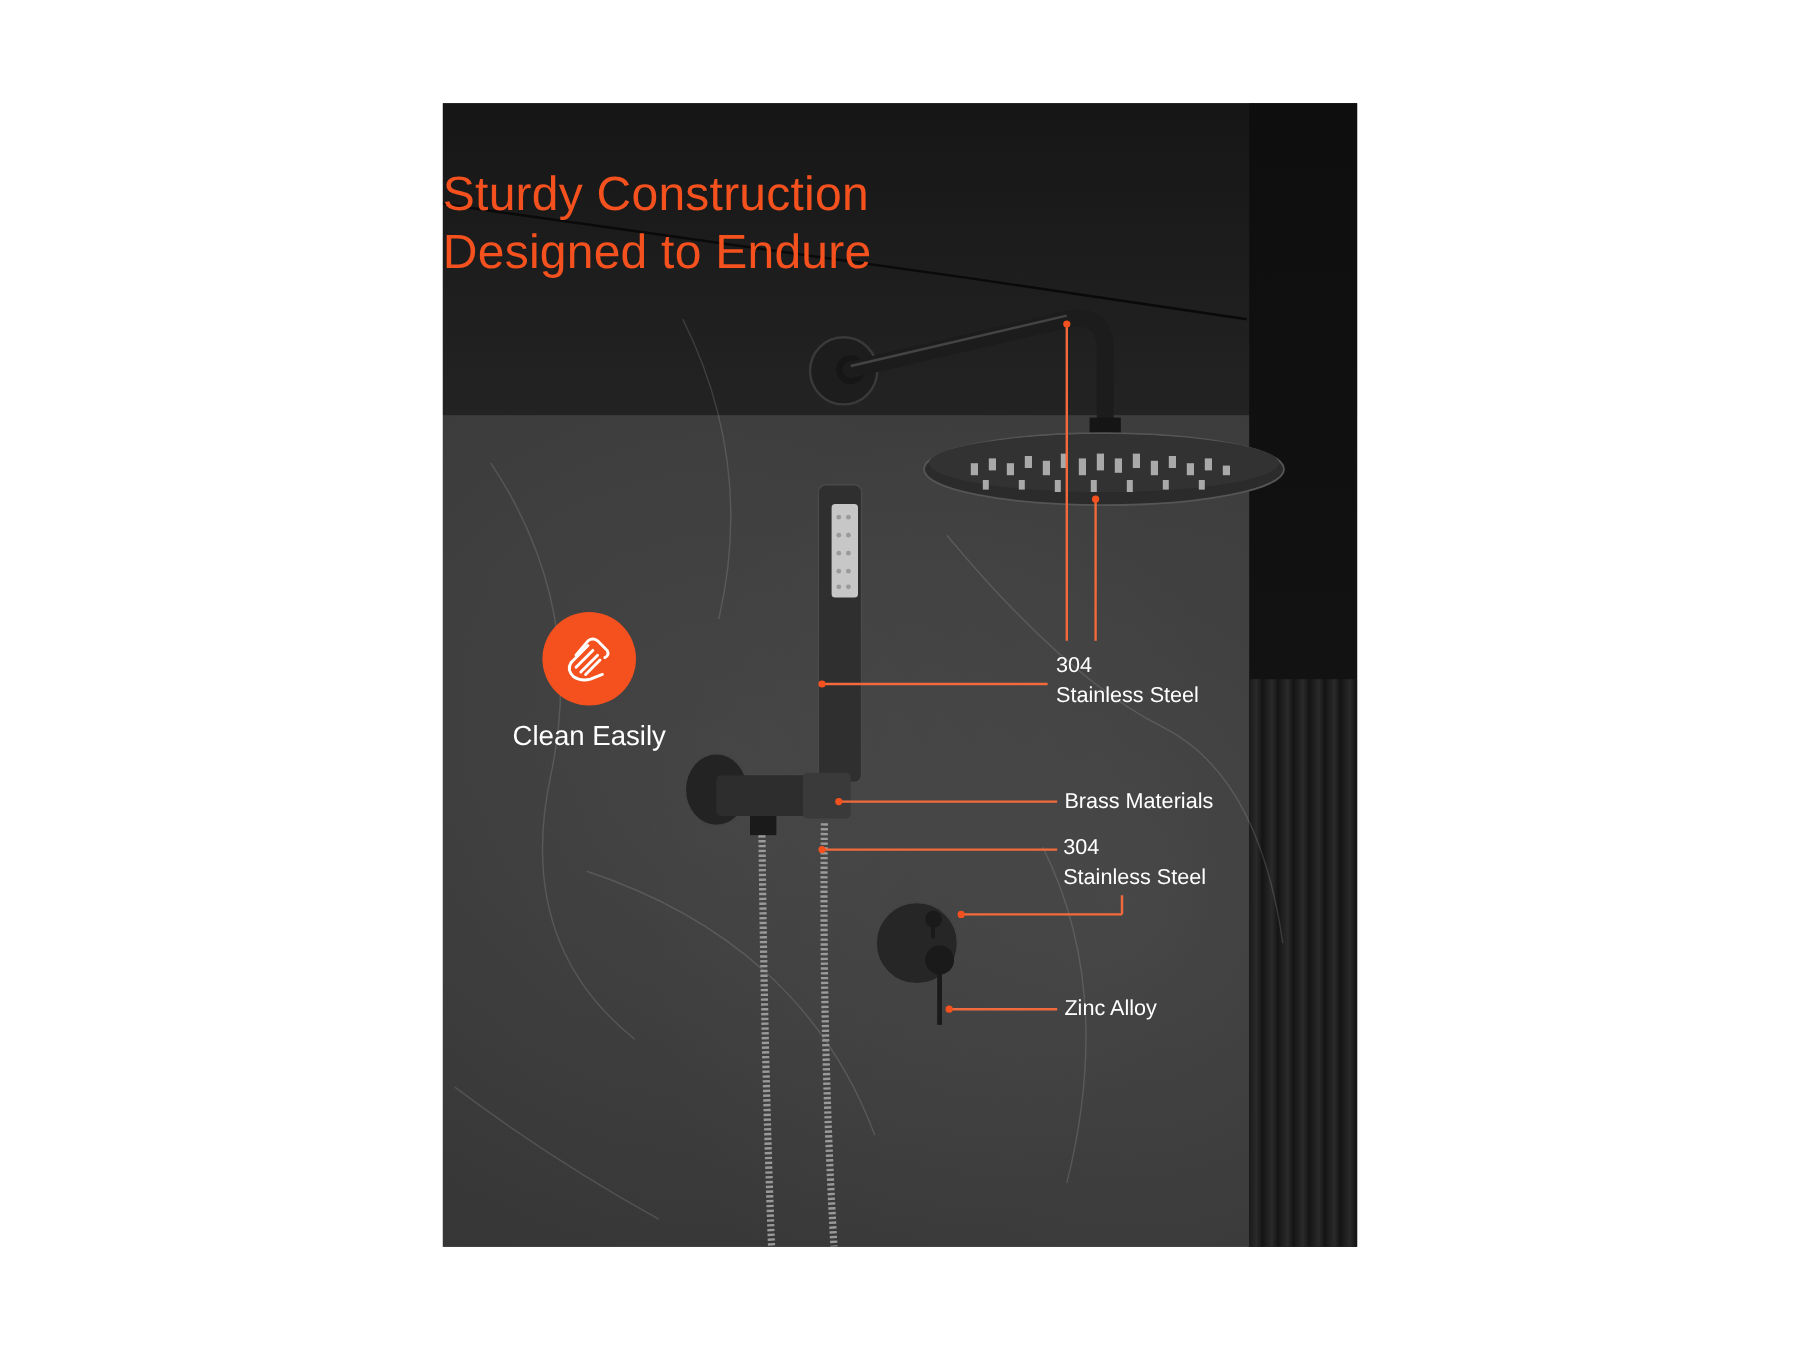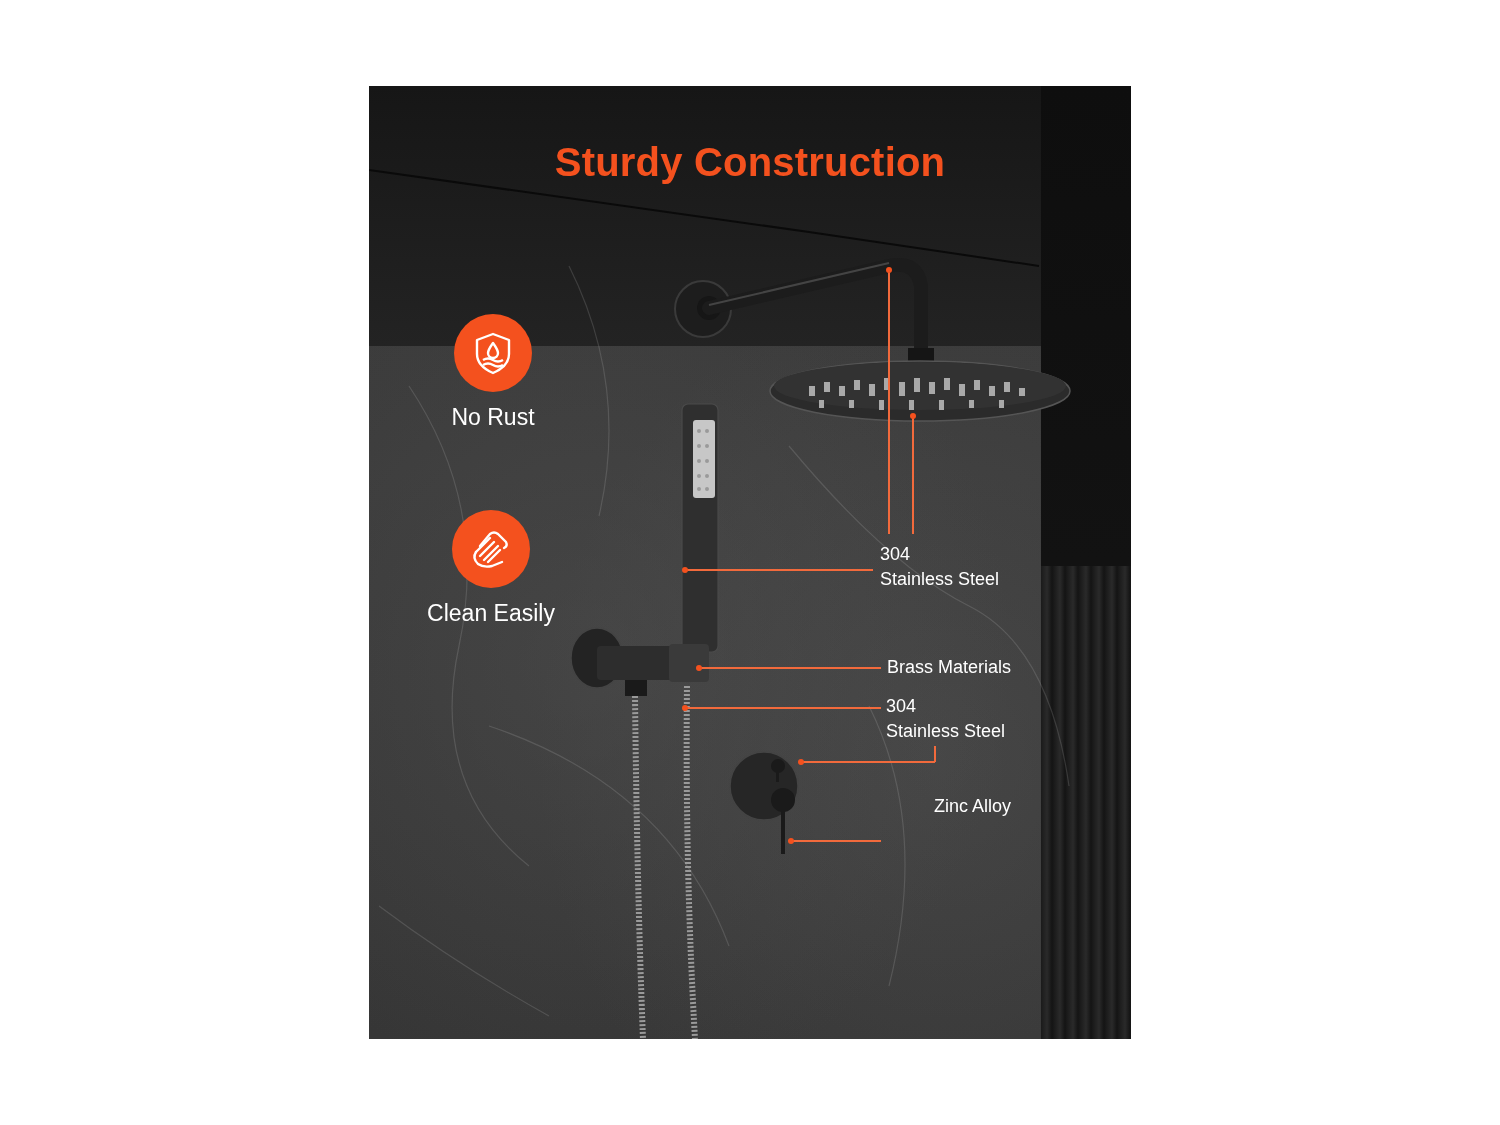--- a/index.html
+++ b/index.html
@@ -25,22 +25,22 @@
   .right-wall {
     position:absolute; left:672px; top:0; width:90px; height:100%;
     background:linear-gradient(180deg,#0e0e0e 0%,#121212 50%,#151515 100%);
   }
   .fluted {
     position:absolute; left:672px; top:480px; width:90px; height:473px;
     background:repeating-linear-gradient(90deg,#1a1a1a 0px,#2a2a2a 6px,#141414 11px,#1a1a1a 13px);
   }
   svg.scene { position:absolute; left:0; top:0; }
   .title {
-    position:absolute; left:0; width:762px; text-align:center; color:#f4511e;
-    font-weight:700; font-size:40px; line-height:48px; letter-spacing:0.2px;
+    position:absolute; left:0; width:762px; color:#f4511e;
+    font-weight:400; font-size:40px; line-height:48px; letter-spacing:0.2px;
   }
   .badge { position:absolute; width:200px; text-align:center; }
   .badge .circle {
     width:78px; height:78px; border-radius:50%; background:#f4511e; margin:0 auto;
     display:flex; align-items:center; justify-content:center;
   }
   .badge .label { color:#ffffff; font-size:23px; margin-top:12px; }
   .callout { position:absolute; color:#ffffff; font-size:18px; line-height:25px; }
 </style>
 </head>
@@ -154,32 +154,22 @@
         <circle cx="544" cy="330" r="3"></circle>
       <circle cx="316" cy="484" r="3"></circle>
         <circle cx="330" cy="582" r="3"></circle>
       <circle cx="316" cy="622" r="3"></circle>
         <circle cx="432" cy="676" r="3"></circle>
       <circle cx="422" cy="755" r="3"></circle>
     </g>
   </svg>
 
   <div class="title" style="top:52px;">Sturdy Construction</div>
+  <div class="title" style="top:100px;">Designed to Endure</div>
 
-  <div class="badge" style="left:24px; top:228px;">
-    <div class="circle">
-      <svg width="46" height="46" viewBox="0 0 46 46" fill="none" stroke="#fff" stroke-width="2.4" stroke-linejoin="round">
-        <path d="M23 4 L39 10 L39 24 Q39 36 23 43 Q7 36 7 24 L7 10 Z"></path>
-        <path d="M23 13 Q18 20 18 23 A5 5 0 0 0 28 23 Q28 20 23 13 Z"></path>
-        <path d="M13 30 Q18 27 23 30 T33 30"></path>
-        <path d="M13 35 Q18 32 23 35 T33 35"></path>
-      </svg>
-    </div>
-    <div class="label">No Rust</div>
-  </div>
 
   <div class="badge" style="left:22px; top:424px;">
     <div class="circle">
       <svg width="46" height="46" viewBox="0 0 46 46" fill="none" stroke="#fff" stroke-width="2.4" stroke-linejoin="round" stroke-linecap="round">
         <path d="M12 20 L22 8 Q26 5 30 8 L38 16 Q40 20 36 22"></path>
         <path d="M8 26 L22 12 M12 30 L26 16 M16 34 L30 20 M20 36 L32 24"></path>
         <path d="M8 26 Q4 32 10 38 Q16 42 24 40 L34 36"></path>
       </svg>
     </div>
     <div class="label">Clean Easily</div>
@@ -190,16 +180,16 @@
     <div>304</div>
     <div>Stainless Steel</div>
   </div>
   <div class="callout" style="left:518px; top:569px;text-align:center;">
     <div>Brass Materials</div>
   </div>
   <div class="callout" style="left:517px; top:608px;">
     <div>304</div>
     <div>Stainless Steel</div>
   </div>
-  <div class="callout" style="left:518px; top:708px;margin-left:47px;">
+  <div class="callout" style="left:518px; top:742px;">
     <div>Zinc Alloy</div>
   </div>
 </div>
 
 </body></html>

